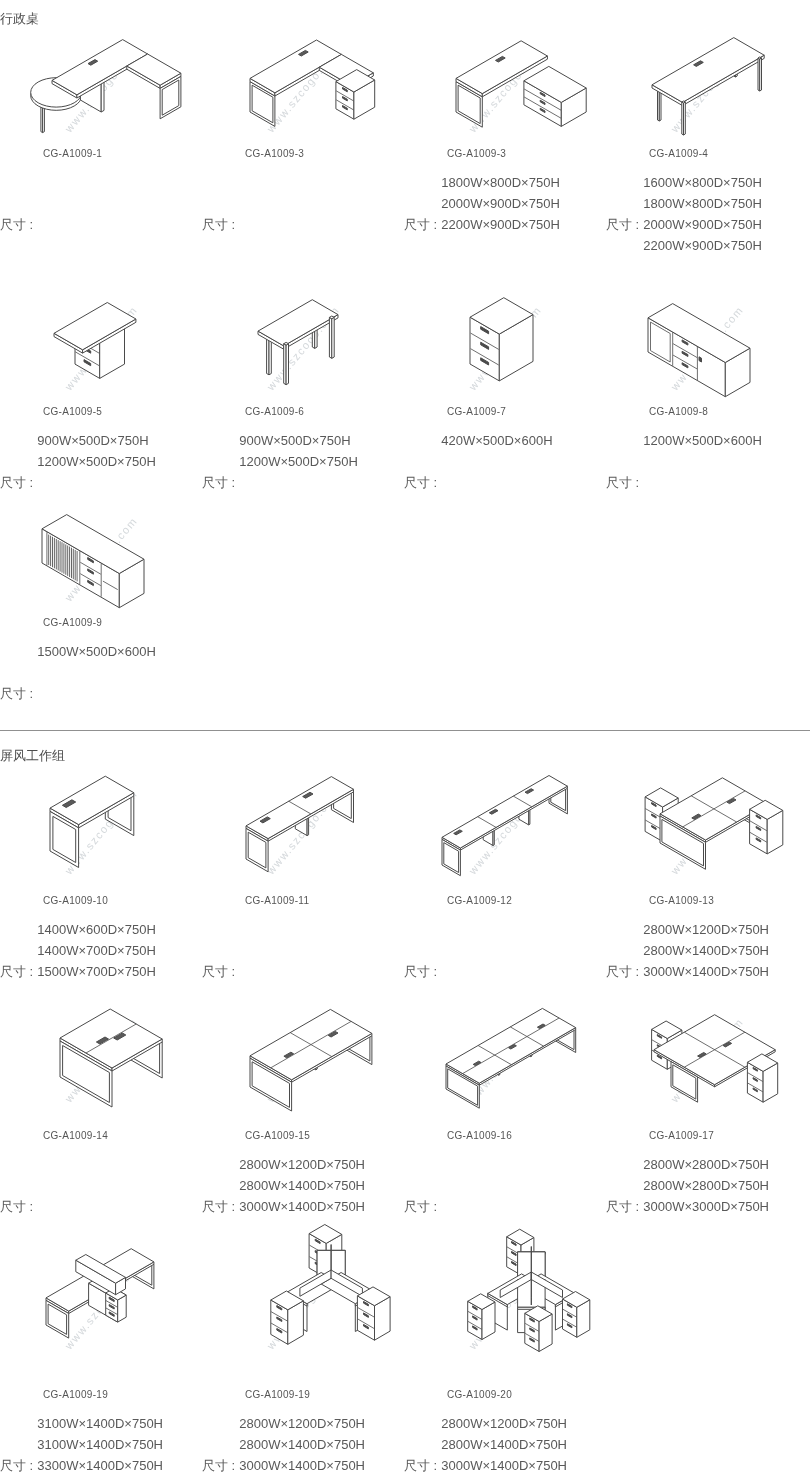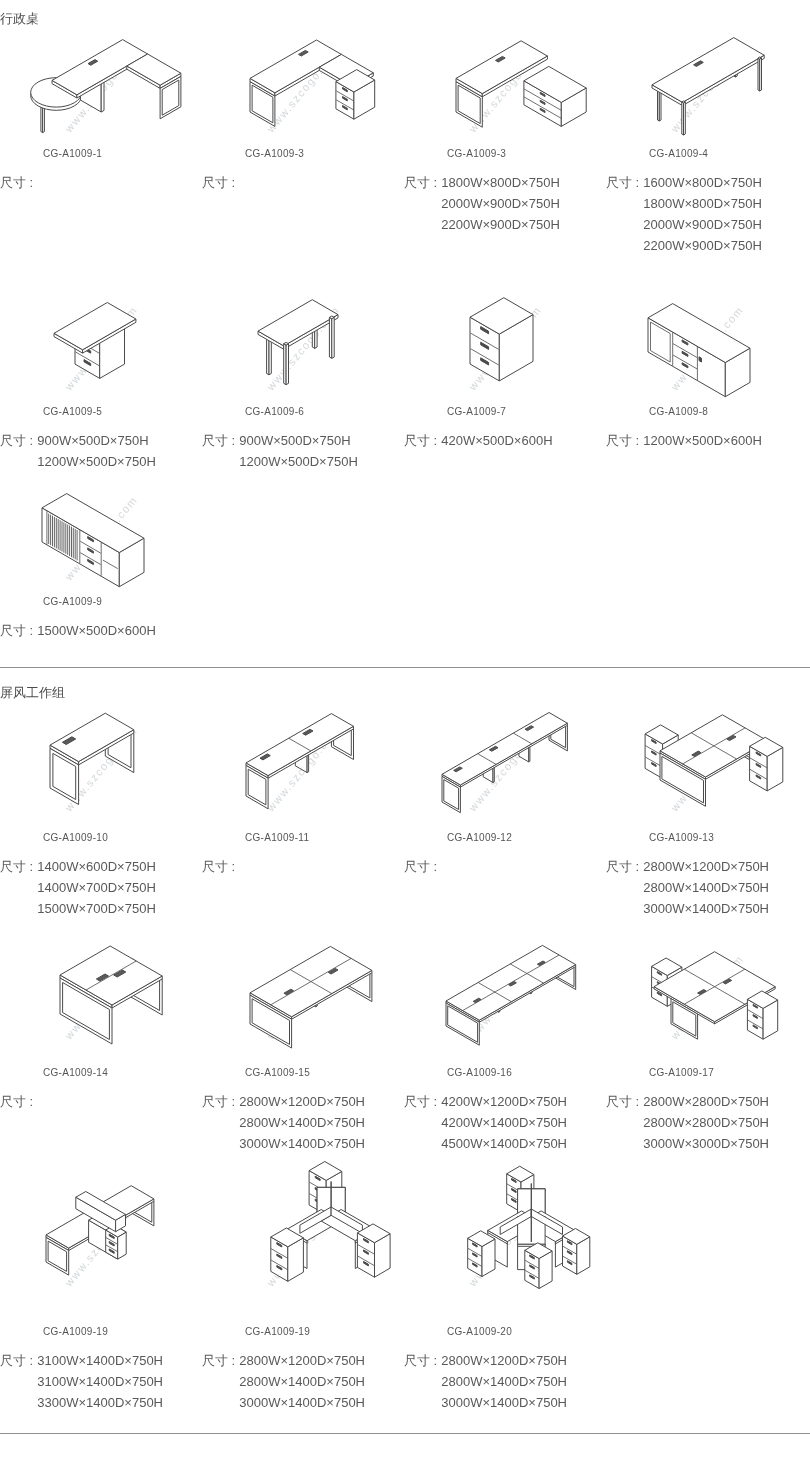--- a/index.html
+++ b/index.html
@@ -11,21 +11,21 @@
   .divider{border-top:1px solid #909090;height:0;}
   .row{display:flex;}
   .cell{width:202px;flex:0 0 202px;}
   .art{position:relative;display:flex;align-items:center;justify-content:center;}
   .art svg{overflow:visible;position:relative;z-index:1;}
   .wm{position:absolute;left:50%;top:50%;
       transform:translate(-50%,-50%) rotate(-50deg);
       font-size:11px;color:#d5d9dc;letter-spacing:1.5px;white-space:nowrap;z-index:0;}
   .code{margin-top:8px;padding-left:43px;font-size:10px;color:#555555;letter-spacing:.3px;}
   .dims{display:flex;margin-top:13px;font-size:13px;color:#595959;}
-  .lbl{line-height:21px;margin-right:4px;white-space:nowrap;}
+  .lbl{line-height:21px;margin-right:4px;white-space:nowrap;margin-top:42px;}
   .lines div{line-height:21px;white-space:nowrap;}
 </style>
 </head>
 <body>
 
 <div class="section" id="sec-0">
   <div class="sec-title">行政桌</div>
   <div id="rows-0">
       <div class="row" style="margin-bottom: 42px;">
         <div class="cell">
@@ -504,25 +504,20 @@
               <polygon points="63.2,67.4 68.7,64.2 70.9,65.4 65.4,68.6" fill="#5a5a5a" stroke="#4a4a4a" stroke-width="1" stroke-linejoin="round"></polygon>
               <polygon points="98.6,50.7 104.2,47.5 106.4,48.8 100.8,52.0" fill="#5a5a5a" stroke="#4a4a4a" stroke-width="1" stroke-linejoin="round"></polygon>
               <polygon points="127.4,30.2 133.0,27.0 135.2,28.3 129.7,31.5" fill="#5a5a5a" stroke="#4a4a4a" stroke-width="1" stroke-linejoin="round"></polygon>
               <polygon points="36.0,69.0 69.3,88.2 69.3,111.2 36.0,92.0" fill="#fff" stroke="#4a4a4a" stroke-width="1" stroke-linejoin="round"></polygon>
               <polygon points="37.7,71.8 67.6,89.1 67.6,108.3 37.7,91.0" fill="#fff" stroke="#4a4a4a" stroke-width="1" stroke-linejoin="round"></polygon>
             </svg>
           </div>
           <div class="code">CG-A1009-16</div>
           <div class="dims">
             <span class="lbl">尺寸 :</span>
-            <div class="lines">
-              <div>4200W×1200D×750H</div>
-              <div>4200W×1400D×750H</div>
-              <div>4500W×1400D×750H</div>
-            </div>
           </div>
         </div>
         <div class="cell">
           <div class="art" style="height:125px">
             <span class="wm">www.szcogo.com</span>
             <svg width="190" height="125" viewBox="0 0 190 125">
               <polygon points="39.6,32.4 55.3,41.5 55.3,72.3 39.6,63.2" fill="#fff" stroke="#4a4a4a" stroke-width="1" stroke-linejoin="round"></polygon>
               <polygon points="55.3,41.5 69.9,33.1 69.9,63.9 55.3,72.3" fill="#fff" stroke="#4a4a4a" stroke-width="1" stroke-linejoin="round"></polygon>
               <polygon points="39.6,32.4 54.1,24.0 69.9,33.1 55.3,41.5" fill="#fff" stroke="#4a4a4a" stroke-width="1" stroke-linejoin="round"></polygon>
               <line x1="39.9" y1="53.1" x2="55.0" y2="61.9" stroke="#4a4a4a" stroke-width="0.8"></line>

